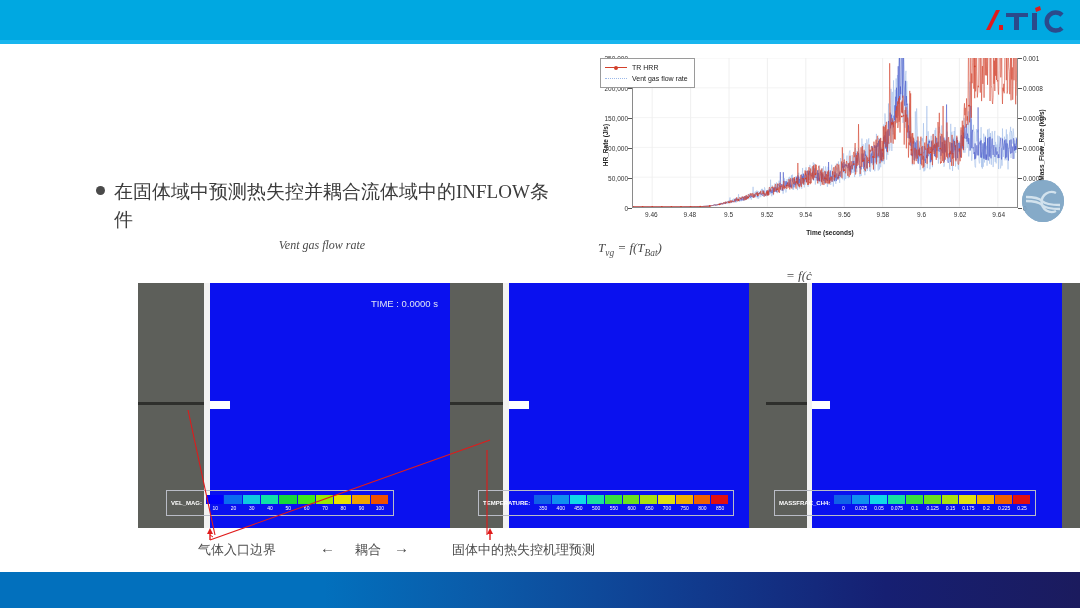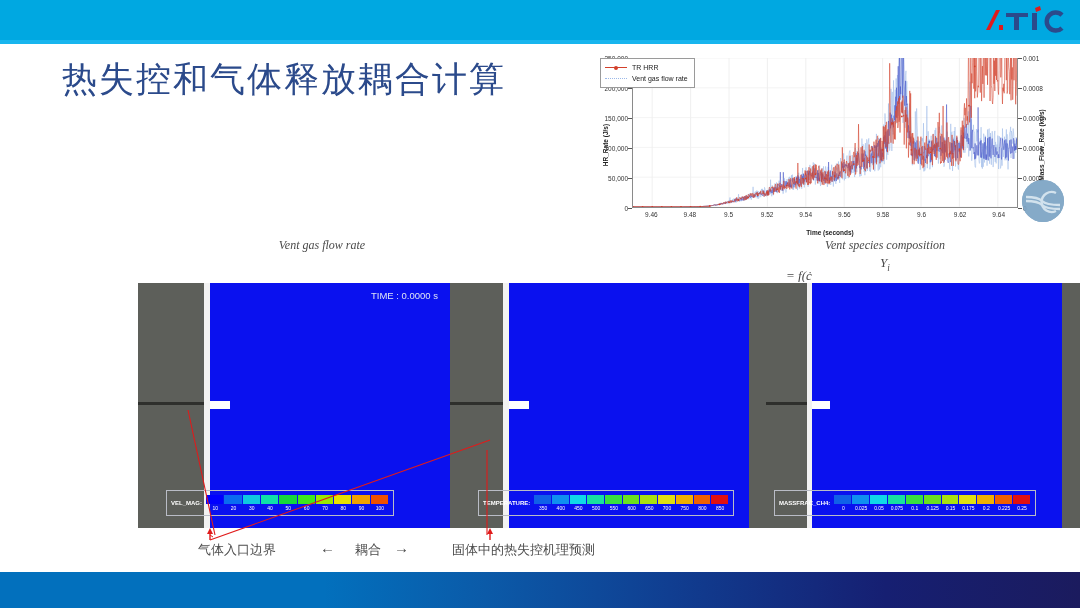--- a/index.html
+++ b/index.html
@@ -177,22 +177,25 @@
       <path d="M6 24 L16 4 L20 4 L10 24 Z" fill="#e01b1b"></path>
       <rect x="19" y="19" width="4" height="5" fill="#e01b1b"></rect>
       <rect x="26" y="7" width="22" height="4" fill="#2b4a8b"></rect>
       <rect x="34" y="7" width="5" height="17" fill="#2b4a8b"></rect>
       <rect x="52" y="7" width="5" height="17" fill="#2b4a8b"></rect>
       <path d="M55 2 L60 0 L61 4 L56 6 Z" fill="#e01b1b"></path>
       <path d="M82 9 A9 9 0 1 0 82 22" stroke="#2b4a8b" stroke-width="4.5" fill="none"></path>
     </svg>
   </div>
 
-  <div class="title">热失控和气体释放耦合计算</div>
-
+
+  <div class="bullet2">
+    <div class="dot"></div>
+    <div class="bullet2-text">在固体域中预测热失控并耦合流体域中的INFLOW条件</div>
+  </div>
 
   <div class="chart-wrap">
     <div class="axis-title-y">HR_Rate (J/s)</div>
     <div class="axis-title-y2">Mass_Flow_Rate (kg/s)</div>
     <div class="axis-title-x">Time (seconds)</div>
 
     <div class="plot-area" id="plot">
       <svg id="chart-svg" width="100%" height="100%" preserveAspectRatio="none" viewBox="0 0 386 150">
           <line x1="19.300000000002914" y1="0" x2="19.300000000002914" y2="150" stroke="#e9e9e9" stroke-width="0.7"></line>
           <line x1="57.90000000000188" y1="0" x2="57.90000000000188" y2="150" stroke="#e9e9e9" stroke-width="0.7"></line>
@@ -314,41 +317,38 @@
         <path d="M34 13 A10 10 0 1 0 34 31" stroke="#cfe0ec" stroke-width="2.4" fill="none"></path>
       </svg>
     </div>
   </div>
 
   <div class="eqcap" style="left:232px;top:238px;width:180px;">
     <div class="t1">Vent gas flow rate</div>
   </div>
 
   <div class="eqcap" style="left:540px;top:238px;width:180px;">
-  </div>
-
-  <div class="eqcap" style="left:790px;top:238px;width:190px;">
-    <div class="t1">Vent species composition</div>
     <div class="t2">
-      <span>Y</span><span class="sub">i</span>
-    </div>
-  </div>
+      <span>T</span><span class="sub">vg</span><span> = f(T</span><span class="sub">Bat</span><span>)</span>
+    </div>
+  </div>
+
   <div class="eqcap" style="left:786px;top:268px;width:200px;height:14px;overflow:hidden;">
     <div class="t2" style="margin:0;text-align:left;">= f(ċ</div>
   </div>
 
   <div class="sim-strip">
 
     <div class="panel" style="left:0;width:312px;">
       <div class="grey" style="left:0;width:66px;"></div>
       <div class="hline" style="left:0;width:66px;top:119px;"></div>
       <div class="wallv" style="left:66px;"></div>
       <div class="fluid" style="left:72px;width:240px;"></div>
       <div class="inlet" style="left:72px;top:118px;width:20px;"></div>
-      <div class="time-lab" style="right:12px;top:7px;">TIME : 0.0000 s</div>
+      <div class="time-lab" style="right:12px;top:15px;">TIME : 0.0000 s</div>
       <div class="cbar-box" id="cbar0" style="left:28px;bottom:12px;width:228px;height:26px;">
           <div class="cbar-label">VEL_MAG:</div>
           <div class="cbar" style="flex: 1 1 0%;">
             <div class="cbar-swatches">
               <div class="sw" style="background: rgb(0, 0, 255); flex: 1 1 0%;"></div>
               <div class="sw" style="background: rgb(10, 108, 240); flex: 1 1 0%;"></div>
               <div class="sw" style="background: rgb(15, 200, 224); flex: 1 1 0%;"></div>
               <div class="sw" style="background: rgb(16, 224, 168); flex: 1 1 0%;"></div>
               <div class="sw" style="background: rgb(23, 216, 60); flex: 1 1 0%;"></div>
               <div class="sw" style="background: rgb(62, 232, 28); flex: 1 1 0%;"></div>

